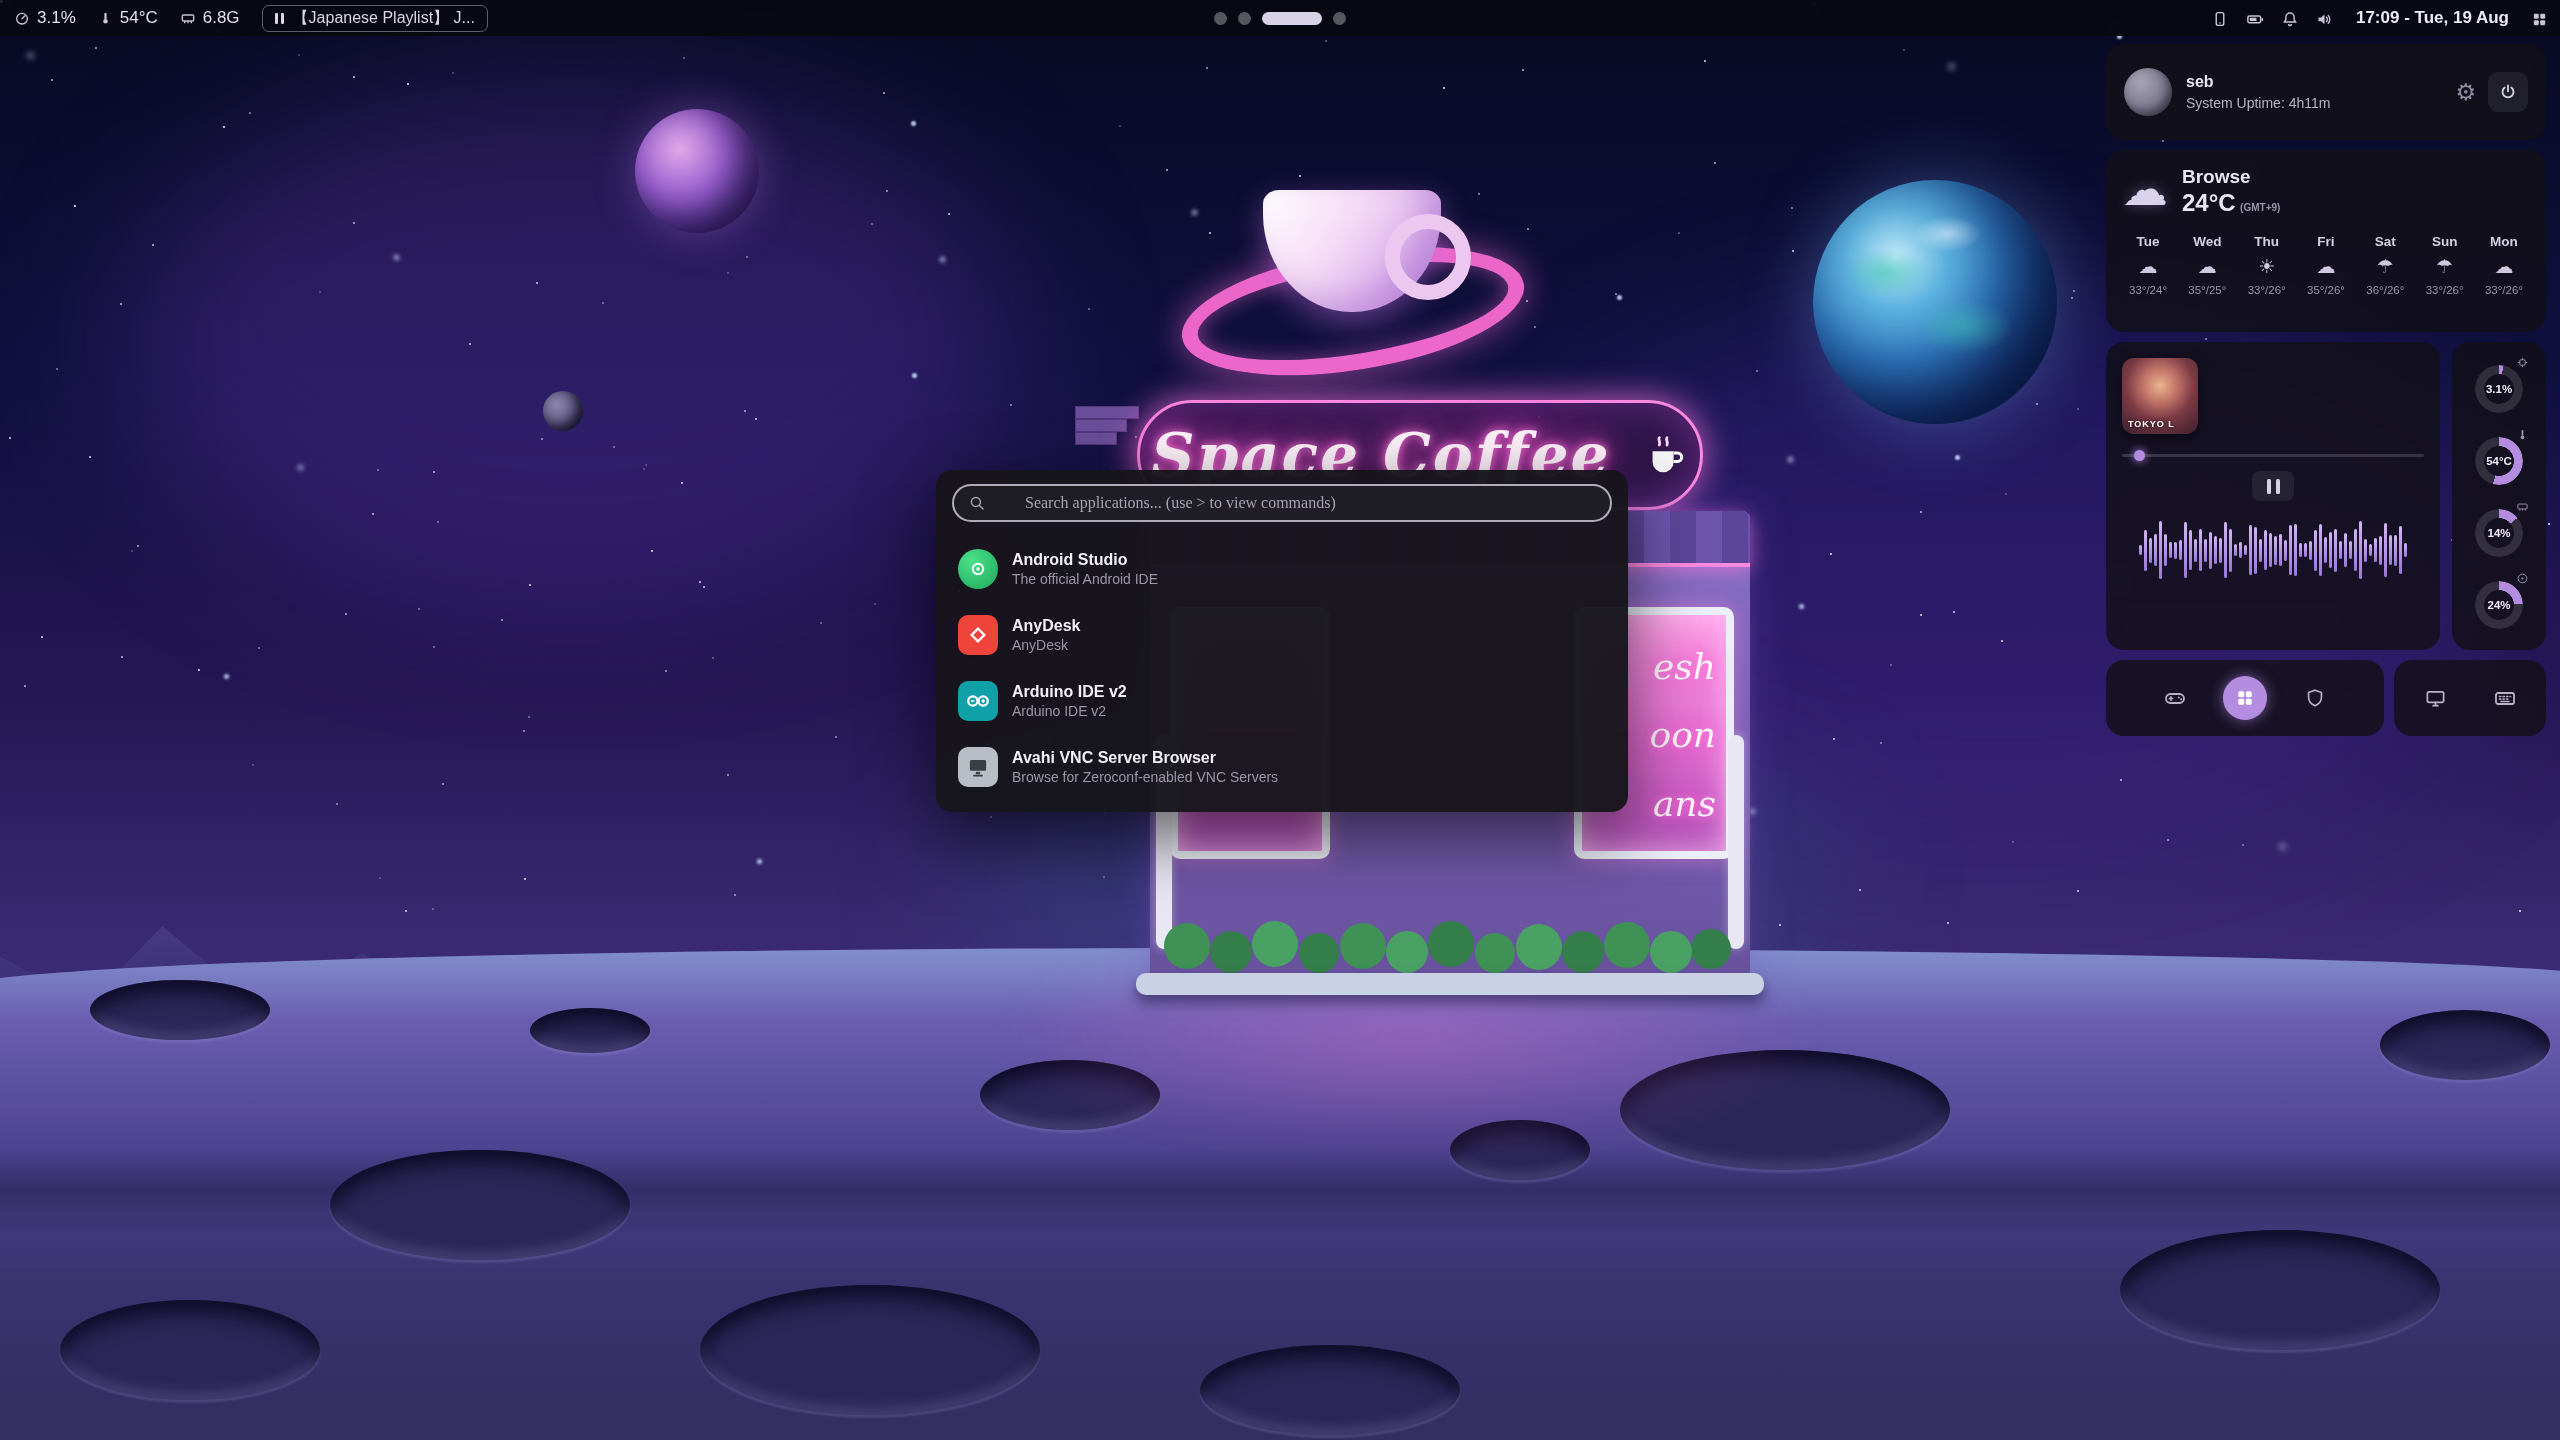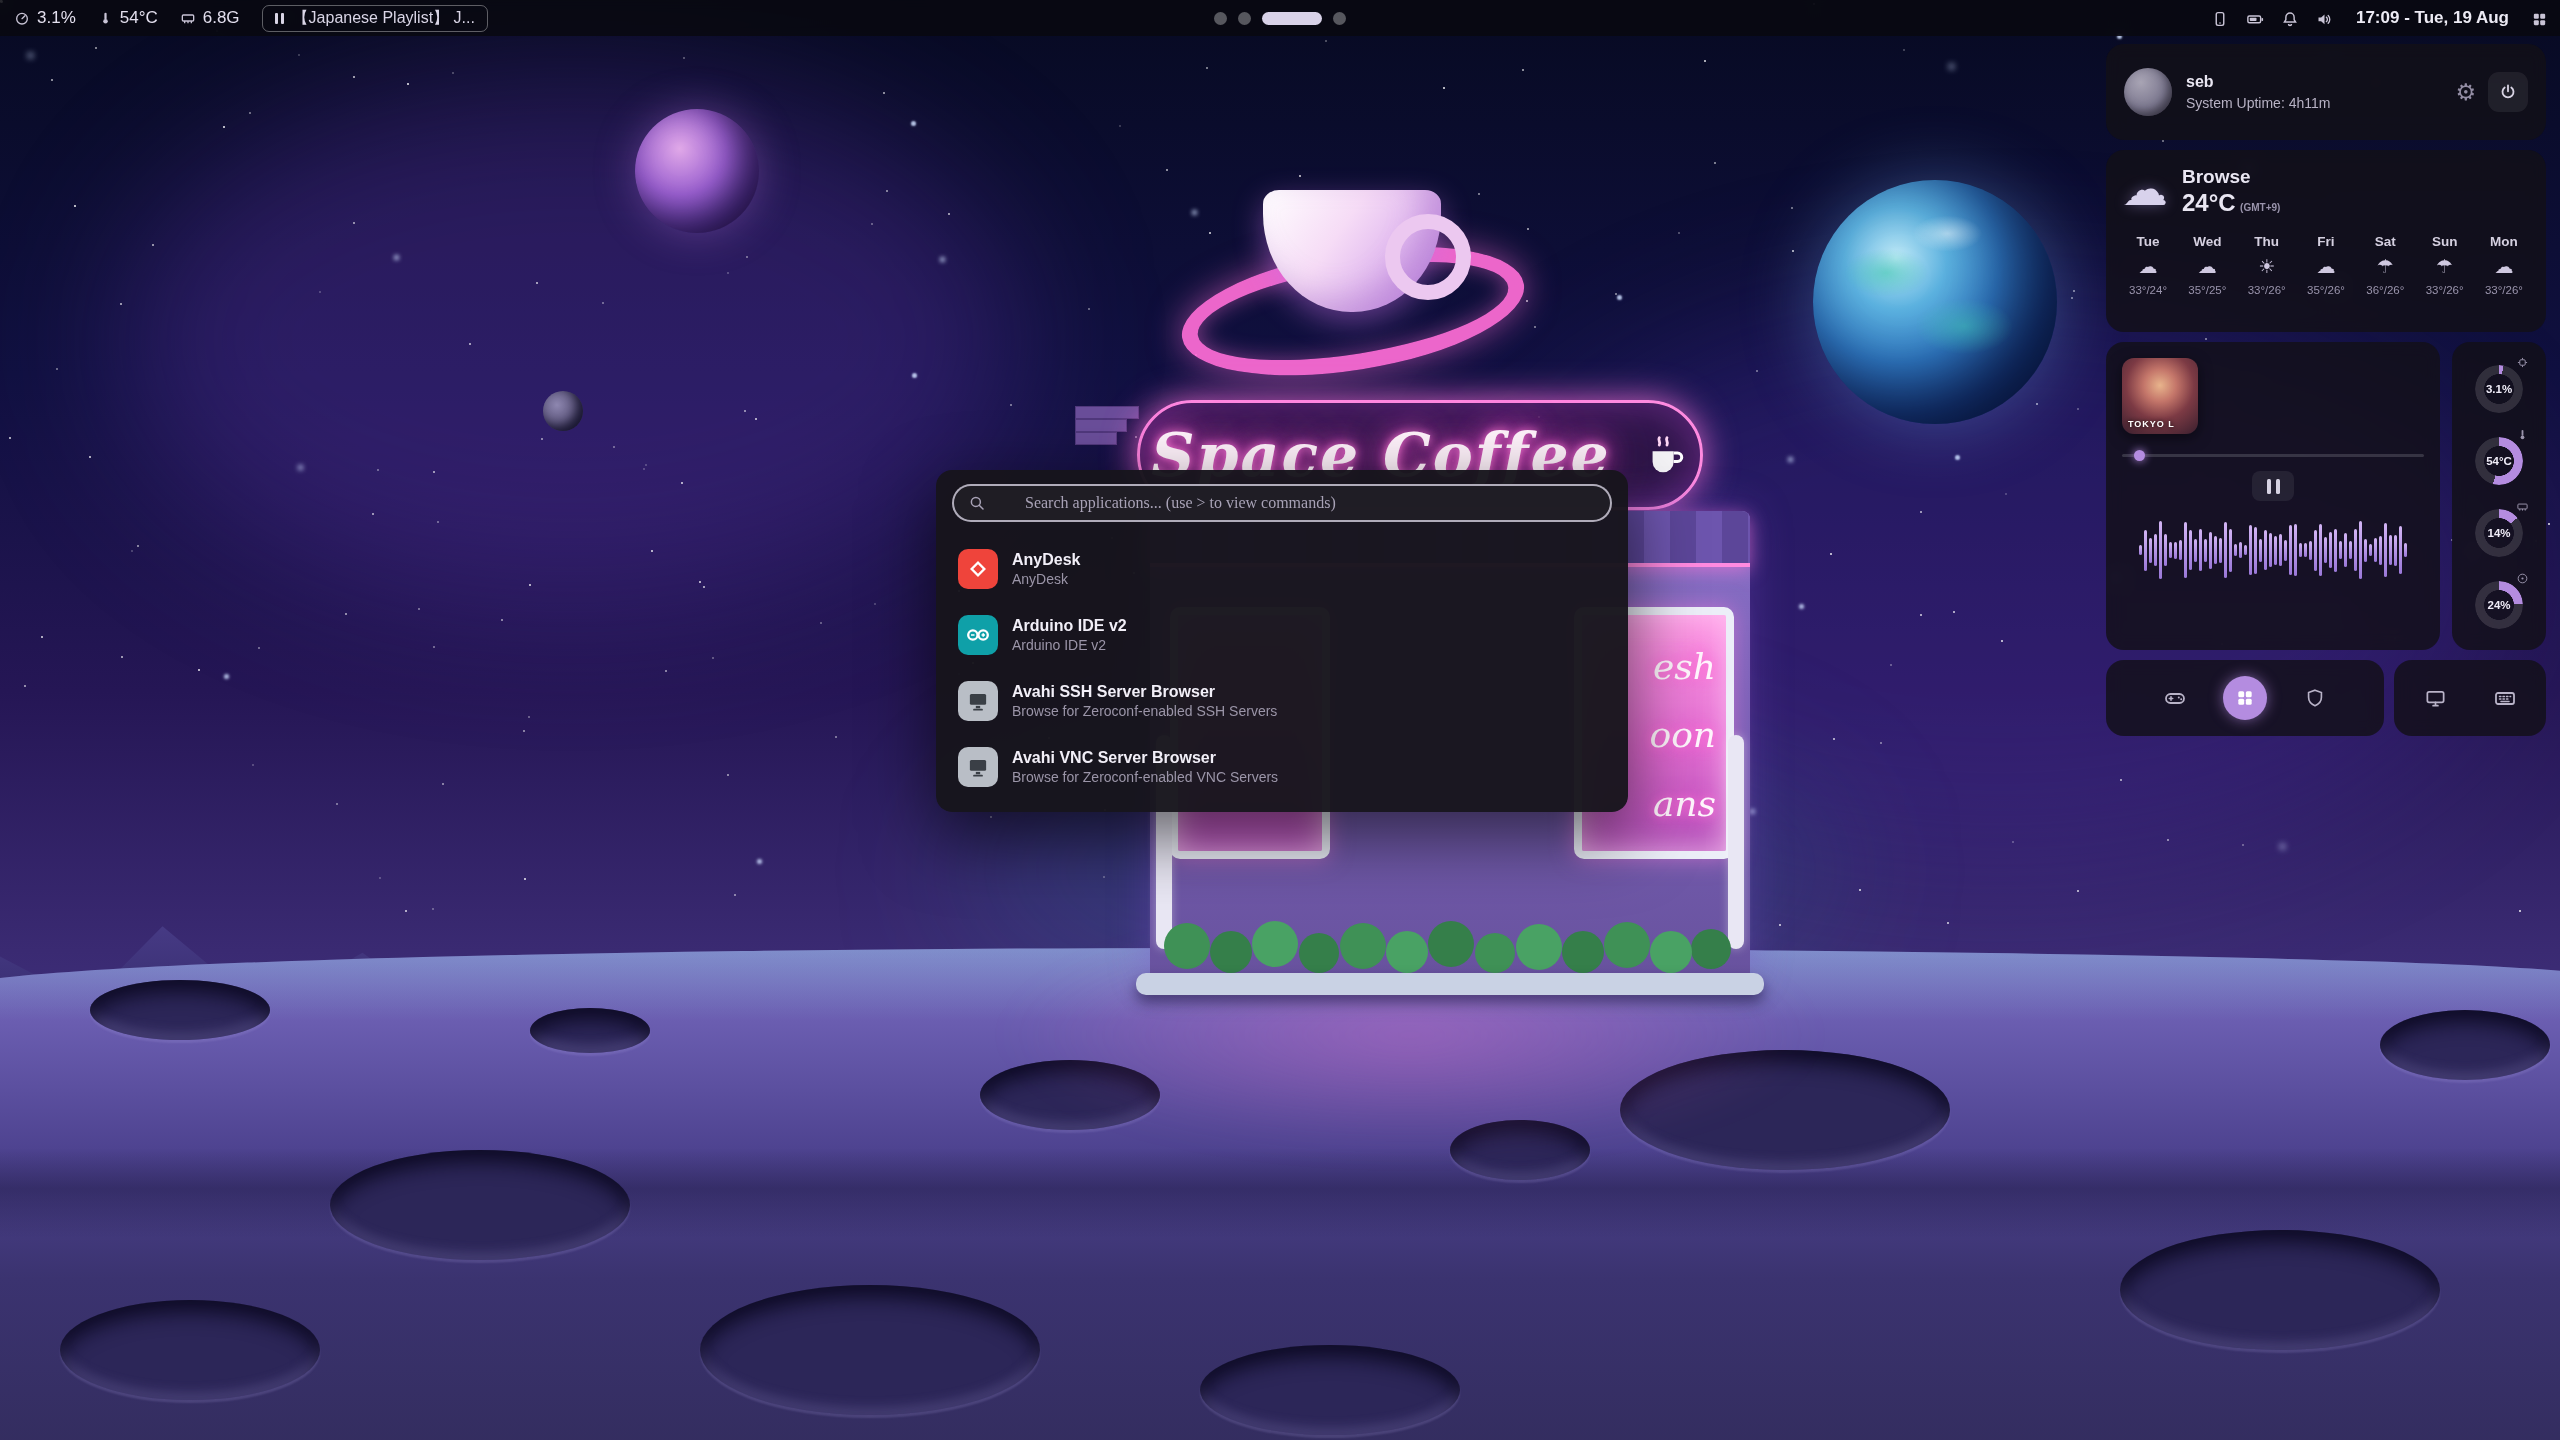--- a/index.html
+++ b/index.html
@@ -338,20 +338,32 @@
       <svg width="18" height="18" viewBox="0 0 24 24">
         <circle cx="10.5" cy="10.5" r="6" fill="none" stroke="#a8a2b6" stroke-width="2"></circle>
         <path d="M15 15l5 5" stroke="#a8a2b6" stroke-width="2" stroke-linecap="round"></path>
       </svg>
       <input type="text" placeholder="Search applications... (use &gt; to view commands)" style="">
     </div>
 
     <div class="results">
 
 
+      <div class="row">
+        <span class="app-icon" style="background:radial-gradient(circle at 35% 30%,#4ae08a,#1fa85c); border-radius:50%;">
+          <svg width="24" height="24" viewBox="0 0 24 24">
+            <circle cx="12" cy="12" r="5.2" fill="none" stroke="#fff" stroke-width="2"></circle>
+            <circle cx="12" cy="12" r="1.7" fill="#fff"></circle>
+          </svg>
+        </span>
+        <span class="row-text">
+          <span class="row-title">Android Studio</span>
+          <span class="row-desc">The official Android IDE</span>
+        </span>
+      </div>
 
       <div class="row">
         <span class="app-icon" style="background:#ef443b;">
           <svg width="24" height="24" viewBox="0 0 24 24">
             <rect x="7.5" y="7.5" width="9" height="9" transform="rotate(45 12 12)" fill="none" stroke="#fff" stroke-width="2.3"></rect>
           </svg>
         </span>
         <span class="row-text">
           <span class="row-title">AnyDesk</span>
           <span class="row-desc">AnyDesk</span>
@@ -366,33 +378,20 @@
             <path d="M6 12h3 M15 12h3 M16.5 10.5v3" stroke="#fff" stroke-width="1.4"></path>
           </svg>
         </span>
         <span class="row-text">
           <span class="row-title">Arduino IDE v2</span>
           <span class="row-desc">Arduino IDE v2</span>
         </span>
       </div>
 
 
-      <div class="row">
-        <span class="app-icon" style="background:#b9bec6;">
-          <svg width="26" height="26" viewBox="0 0 24 24">
-            <rect x="4.5" y="5.5" width="15" height="10" rx="1.4" fill="#3a3f46"></rect>
-            <rect x="10" y="16.5" width="4" height="2.2" fill="#3a3f46"></rect>
-            <rect x="7.5" y="19.2" width="9" height="1.6" rx="0.8" fill="#3a3f46"></rect>
-          </svg>
-        </span>
-        <span class="row-text">
-          <span class="row-title">Avahi SSH Server Browser</span>
-          <span class="row-desc">Browse for Zeroconf-enabled SSH Servers</span>
-        </span>
-      </div>
 
       <div class="row">
         <span class="app-icon" style="background:#b9bec6;">
           <svg width="26" height="26" viewBox="0 0 24 24">
             <rect x="4.5" y="5.5" width="15" height="10" rx="1.4" fill="#3a3f46"></rect>
             <rect x="10" y="16.5" width="4" height="2.2" fill="#3a3f46"></rect>
             <rect x="7.5" y="19.2" width="9" height="1.6" rx="0.8" fill="#3a3f46"></rect>
           </svg>
         </span>
         <span class="row-text">

